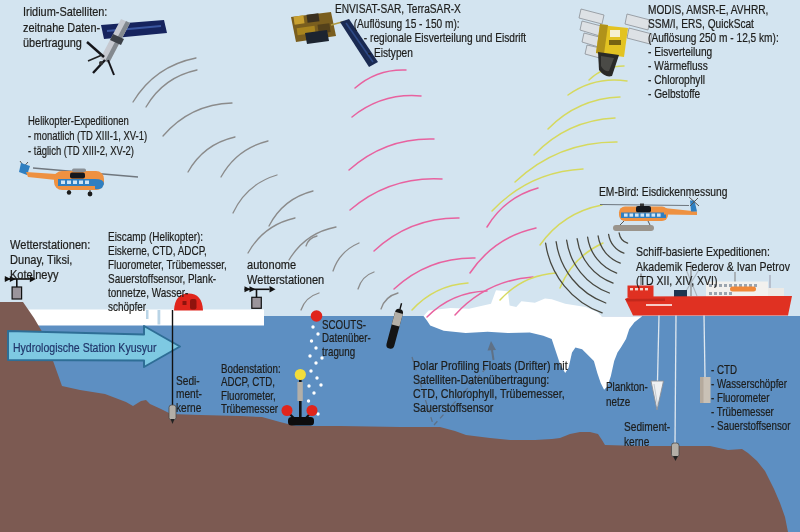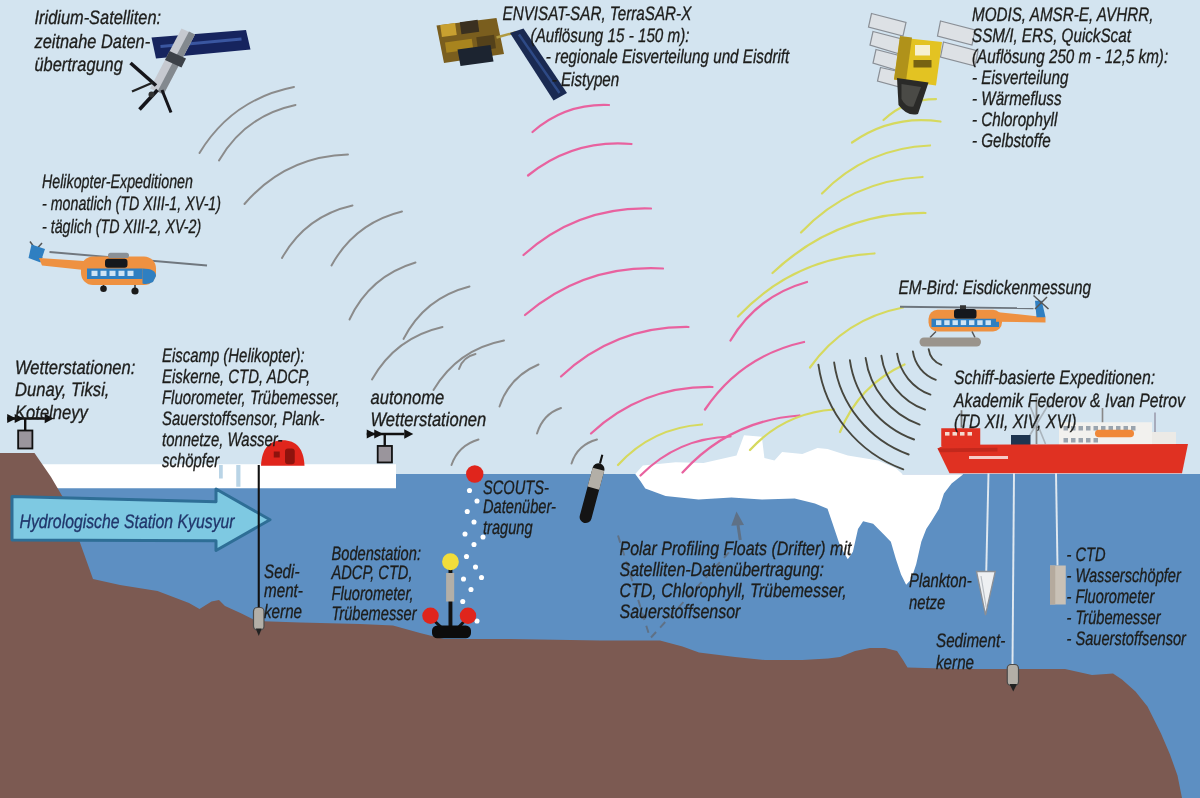--- a/index.html
+++ b/index.html
@@ -4,21 +4,21 @@
 <style>
   :root{
     --sky:#d3e4f0; --sea:#5d8fc2; --ground:#7c5a52; --ice:#ffffff;
     --red:#e0251c; --darkred:#8e130d; --yellow:#f2dd3a;
     --pink:#e8629f; --lime:#d6d95e; --gray-arc:#8b8b8b; --dark-arc:#47473f;
     --arrow-fill:#7ec9e2; --arrow-stroke:#2e6e96; --navy:#21366b;
     --text:#1d1d1b; --orange:#ee9141; --heliblue:#2f7fc1;
   }
   html,body{margin:0;padding:0;background:#888;}
   #stage{position:relative;width:800px;height:532px;overflow:hidden;background:var(--sky);
-         font-family:"Liberation Sans","DejaVu Sans",sans-serif;font-style:italic;}
+         font-family:"Liberation Sans","DejaVu Sans",sans-serif;}
   #stage svg{position:absolute;left:0;top:0;}
   .lbl{position:absolute;color:var(--text);font-size:13px;line-height:15px;white-space:nowrap;-webkit-text-stroke:0.22px currentColor;
        transform:scaleX(.78);transform-origin:left top;}
   .lh13 div{line-height:13.4px;} .lh14 div{line-height:14px;} .lh145 div{line-height:14.6px;} .lh15 div{line-height:15px;} .lh155 div{line-height:15.5px;}
   .navy{color:var(--navy);}
 </style>
 </head>
 <body>
 
 <div id="stage">

